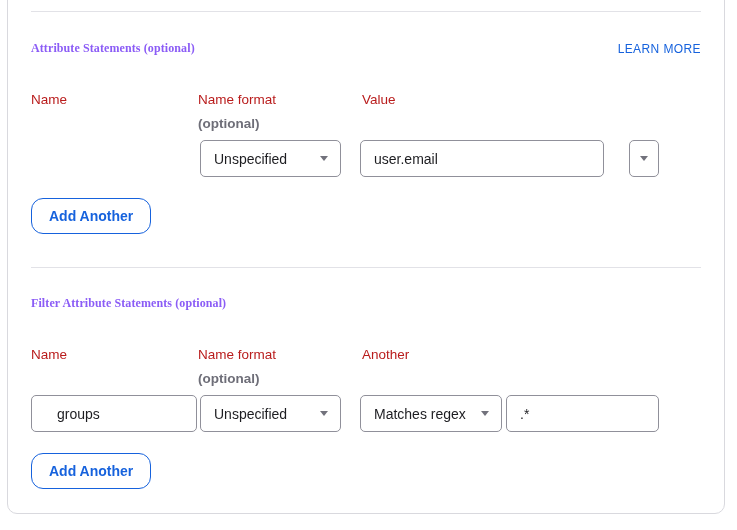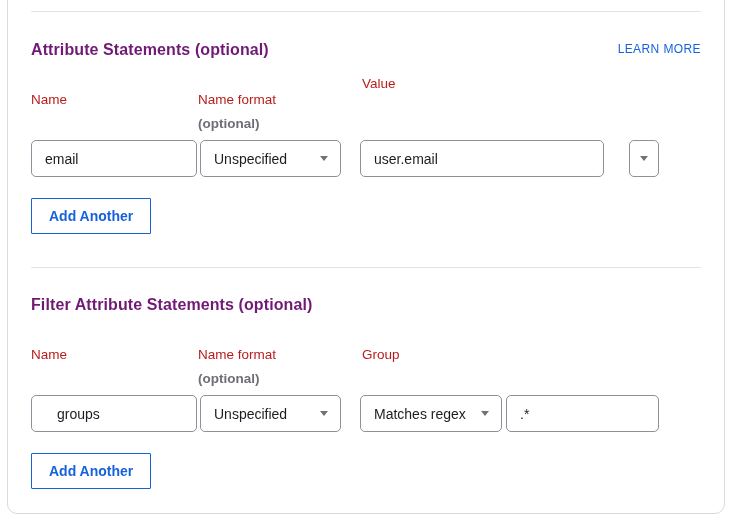--- a/index.html
+++ b/index.html
@@ -26,24 +26,25 @@
   .divider {
     position: absolute;
     left: 31px;
     width: 670px;
     height: 1px;
     background: #e2e2e7;
   }
   .section-title {
     position: absolute;
     left: 31px;
-    font-size: 16px;
+    font-size: 12px;
     font-weight: bold;
-    color: #701a75;
+    color: #8b5cf6;
     letter-spacing: 0.1px;
+    font-family: Liberation Serif, serif;
   }
   .learn-more {
     position: absolute;
     top: 42px;
     right: 36px;
     font-size: 12px;
     letter-spacing: 0.4px;
     color: #1662dd;
     text-decoration: none;
     cursor: pointer;
@@ -107,21 +108,21 @@
     border-top: 5px solid #72727c;
     flex: none;
   }
   .add-btn {
     position: absolute;
     left: 31px;
     height: 36px;
     padding: 0 17px;
     background: #fff;
     border: 1px solid #1662dd;
-    border-radius: 1px;
+    border-radius: 12px;
     color: #1662dd;
     font-family: "Liberation Sans", sans-serif;
     font-size: 14px;
     font-weight: bold;
     cursor: pointer;
   }
 </style>
 </head>
 <body>
 
@@ -130,23 +131,22 @@
 
   <div class="divider" style="top:11px;"></div>
 
   <h2 class="section-title" style="top:41px;">Attribute Statements (optional)</h2>
 
   <a class="learn-more">LEARN MORE</a>
 
   <div class="col-header" style="left:31px; top:92px;">Name</div>
   <div class="col-header" style="left:198px; top:92px;">Name format</div>
   <div class="col-note" style="left:198px; top:116px;">(optional)</div>
-  <div class="col-header" style="left:362px; top:76px;text-align:right;">Value</div>
+  <div class="col-header" style="left:362px; top:92px;text-align:right;">Value</div>
 
-  <input class="text-input" style="left: 31px; top: 140px; width: 166px;" type="text" value="email">
 
   <div class="select-box" style="left:200px; top:140px; width:141px;">
     <span>Unspecified</span>
     <span class="chevron"></span>
   </div>
 
   <input class="text-input" style="left: 360px; top: 140px; width: 244px;" type="text" value="user.email">
 
   <div class="arrow-btn" style="left:629px; top:140px;">
     <span class="chevron"></span>
@@ -154,21 +154,21 @@
 
   <button class="add-btn" style="top:198px;">Add Another</button>
 
   <div class="divider" style="top:267px;"></div>
 
   <h2 class="section-title" style="top:296px;">Filter Attribute Statements (optional)</h2>
 
   <div class="col-header" style="left:31px; top:347px;">Name</div>
   <div class="col-header" style="left:198px; top:347px;">Name format</div>
   <div class="col-note" style="left:198px; top:371px;">(optional)</div>
-  <div class="col-header" style="left:362px; top:347px;">Group</div>
+  <div class="col-header" style="left:362px; top:347px;">Another</div>
 
   <input class="text-input" style="left: 31px; top: 395px; width: 166px; padding-left: 25px;" type="text" value="groups">
 
   <div class="select-box" style="left:200px; top:395px; width:141px;">
     <span>Unspecified</span>
     <span class="chevron"></span>
   </div>
 
   <div class="select-box" style="left:360px; top:395px; width:142px;align-items:center;">
     <span>Matches regex</span>

